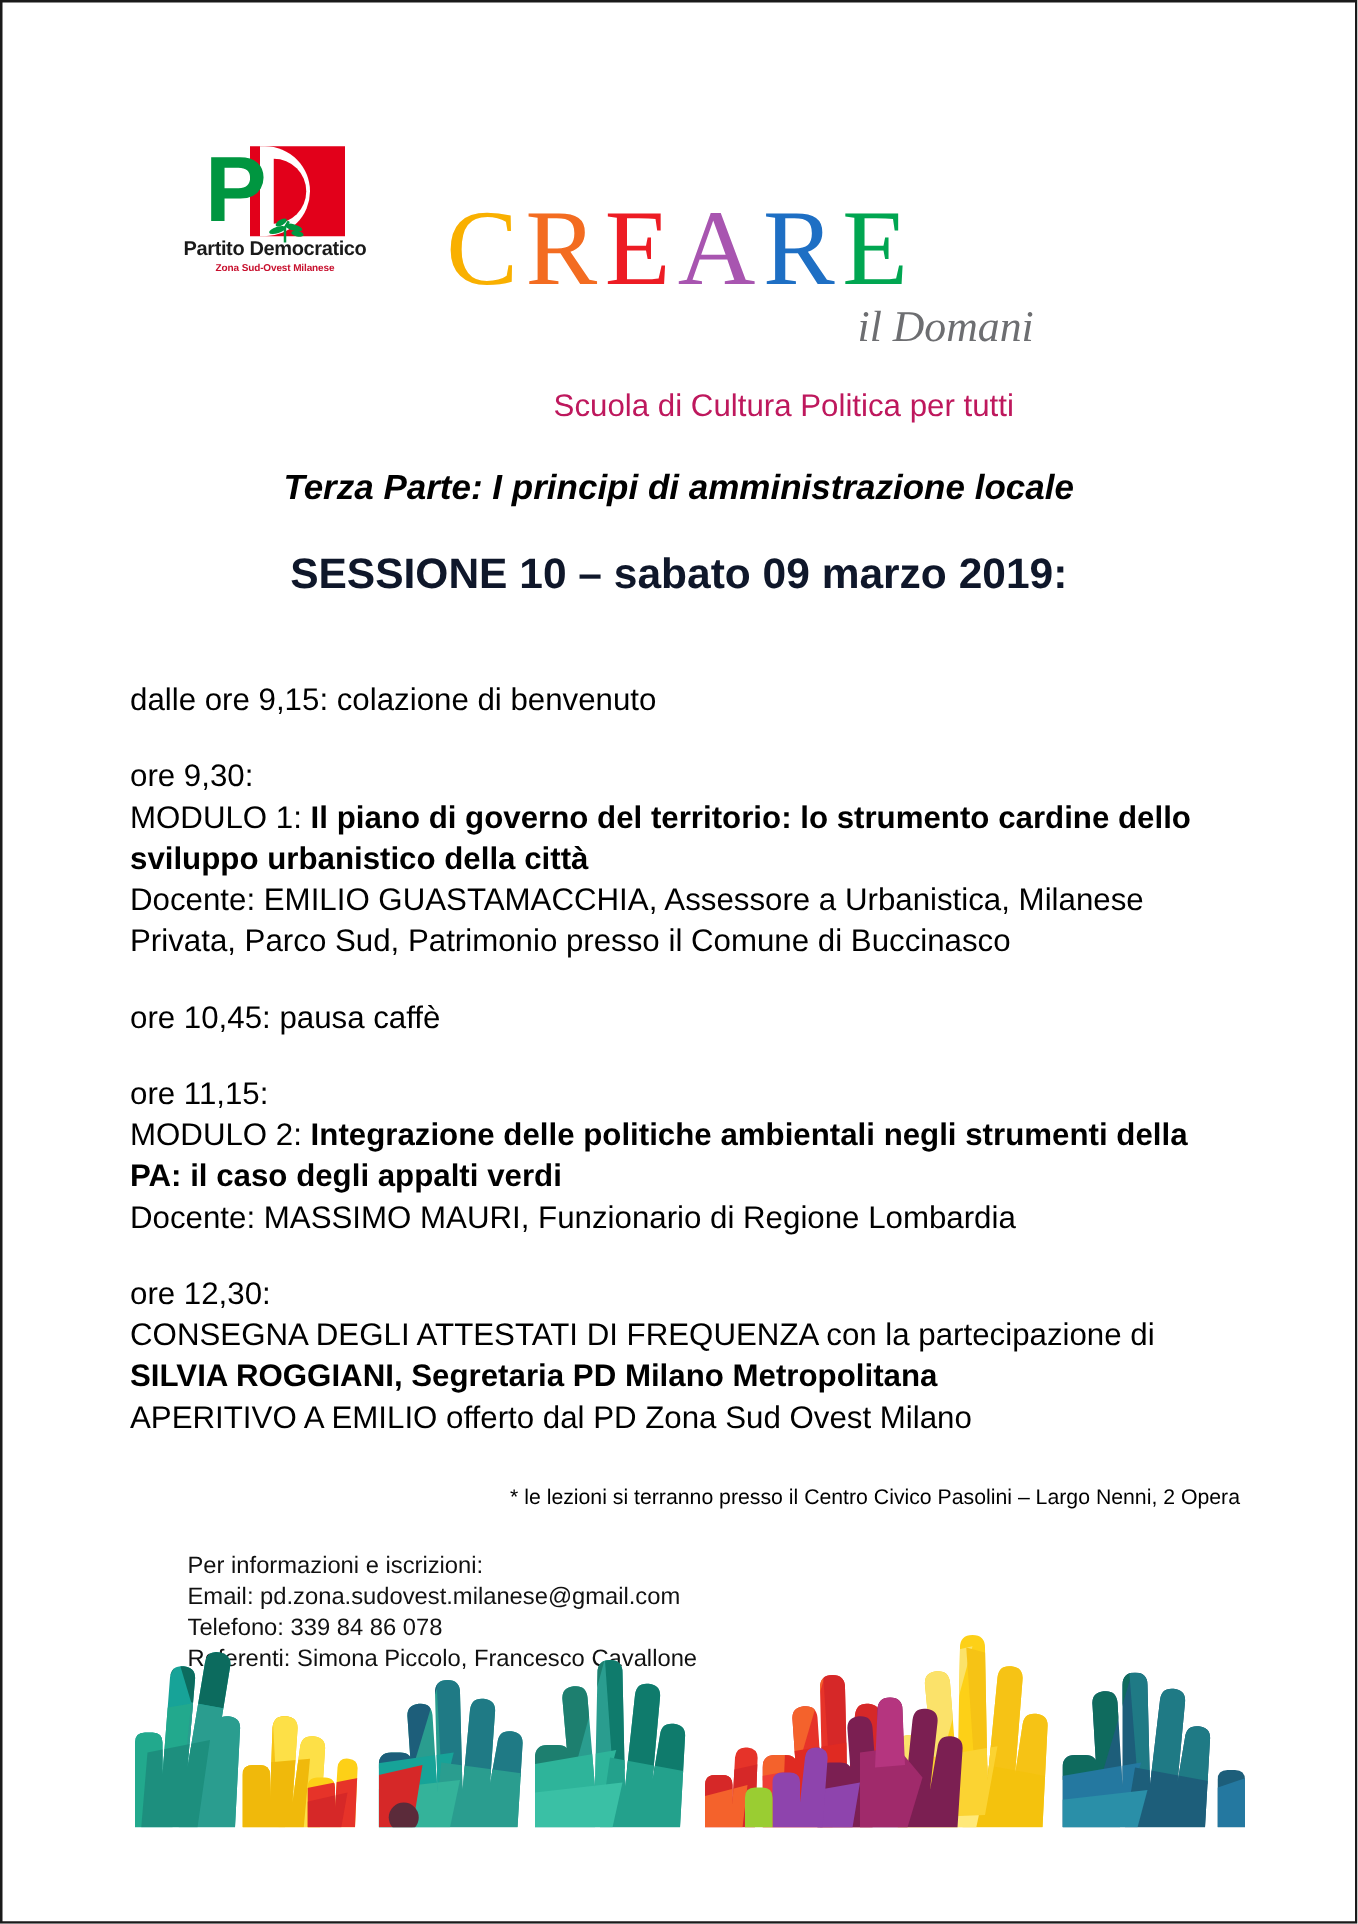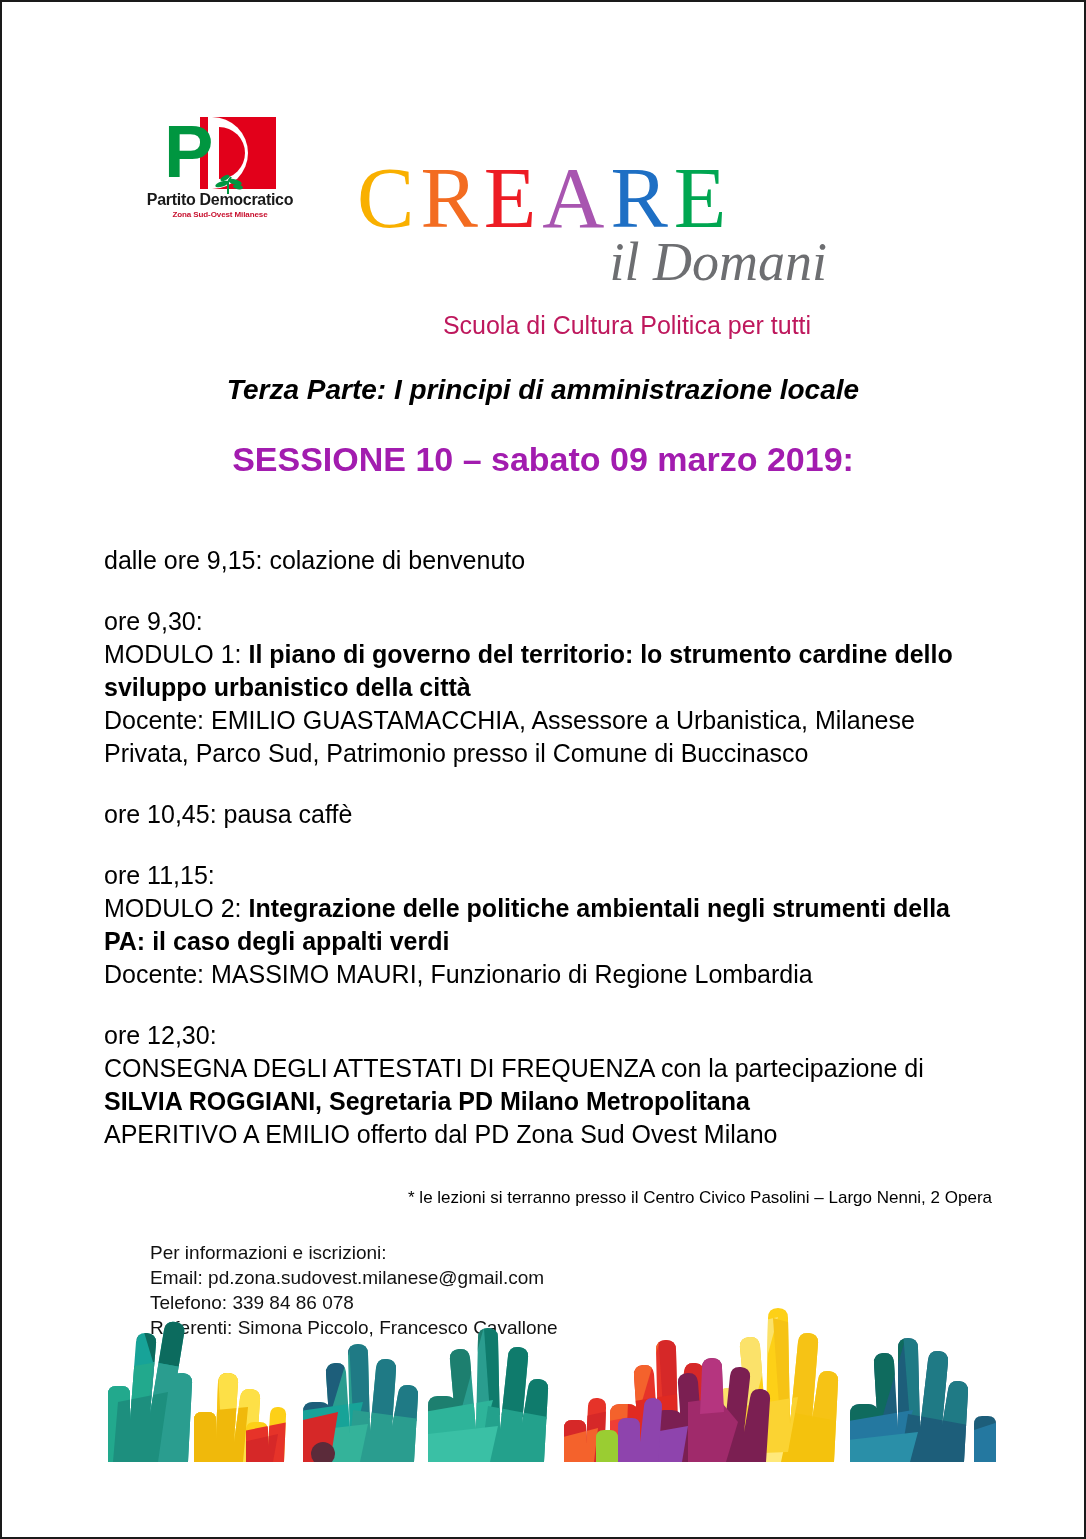--- a/index.html
+++ b/index.html
@@ -119,21 +119,21 @@
     font-size: 86px;
     line-height: 86px;
     letter-spacing: 6px;
     white-space: nowrap;
     margin-top: 48px;
   }
   .creare span { display: inline; }
   .domani {
     font-family: "Liberation Serif", serif;
     font-style: italic;
-    font-size: 54px;
+    font-size: 35px;
     line-height: 54px;
     color: #6d6e71;
     text-align: right;
     padding-right: 90px;
     margin-top: -6px;
   }
   .scuola {
     font-family: "Liberation Sans", sans-serif;
     font-size: 25px;
     color: #be185d;
@@ -157,21 +157,21 @@
   }
   .sessione {
     position: absolute;
     top: 438px;
     left: 0;
     width: 100%;
     text-align: center;
     font-family: "Liberation Sans", sans-serif;
     font-weight: bold;
     font-size: 34px;
-    color: #a21caf;
+    color: #0f172a;
   }
 
   
   .program {
     position: absolute;
     top: 542px;
     left: 102px;
     width: 886px;
     font-family: "Liberation Sans", sans-serif;
     font-size: 25px;

